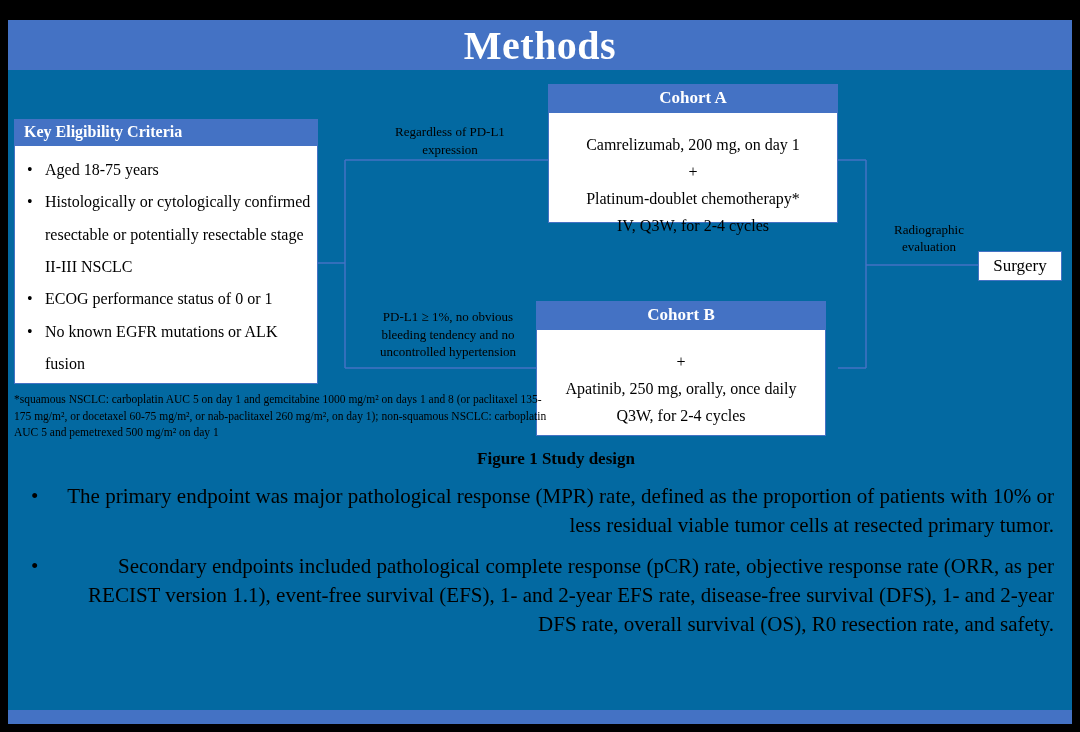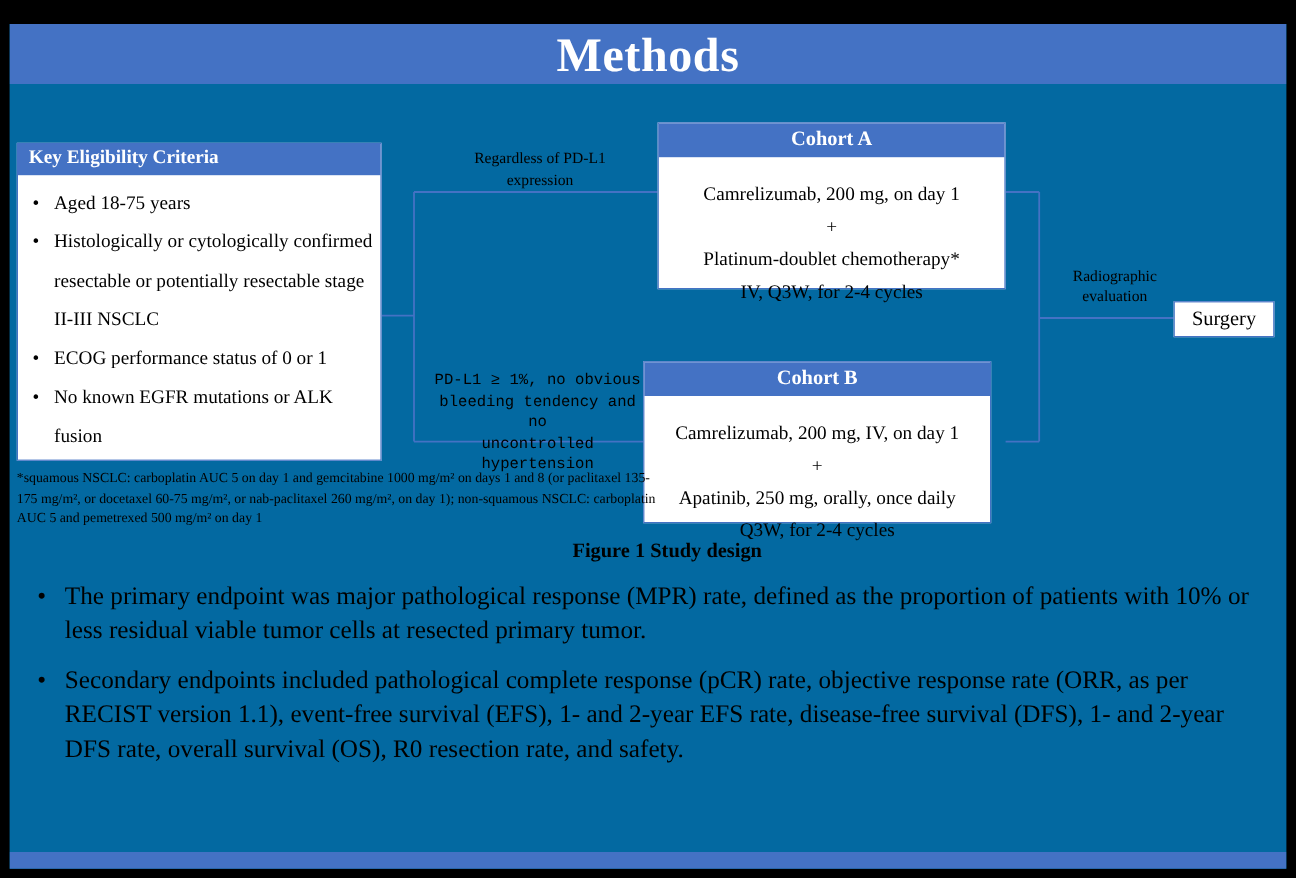--- a/index.html
+++ b/index.html
@@ -40,27 +40,27 @@
   }
   .elig-body { padding:8px 6px 0 8px; font-size:16px; line-height:2.02; color:#000; }
   .elig-item { position:relative; padding-left:22px; }
   .elig-item::before { content:"\2022"; position:absolute; left:4px; }
 
   .branch-label {
     position:absolute; text-align:center; font-size:13px;
     white-space:pre-line; line-height:1.35; color:#000;
   }
   .branch-a { left:352px; top:47px; width:180px; }
-  .branch-b { left:348px; top:232px; width:184px;font-family:Liberation Mono, monospace; }
+  .branch-b { left:348px; top:232px; width:184px; }
 
   .cohort {
     position:absolute; width:290px; background:#fff;
     border:1.5px solid #4472C4;
   }
-  .cohort-a { left:540px; top:26px; height:139px; }
+  .cohort-a { left:540px; top:8px; height:139px; }
   .cohort-b { left:528px; top:225px; height:135px; }
   .cohort-header {
     background:#4472C4; color:#fff; font-weight:bold;
     font-size:17px; text-align:center; padding:3px 0; height:28px;
   }
   .cohort-body { text-align:center; font-size:16px; line-height:1.68; padding-top:19px; color:#000; }
 
   .radio-label {
     position:absolute; left:862px; top:146px; width:118px;
     text-align:center; font-size:13px; white-space:pre-line; line-height:1.3; color:#000;
@@ -74,21 +74,21 @@
     position:absolute; left:6px; top:315px; width:534px;
     font-size:11.5px; line-height:1.45; color:#000;
   }
   .caption {
     position:absolute; left:16px; top:373px; width:100%;
     text-align:center; font-weight:bold; font-size:17px; color:#000;
   }
 
   
   .bullets { margin:8px 18px 0 16px; font-size:21px; line-height:1.38; color:#000; }
-  .bullets .bullet-row { margin-bottom:12px; }
+  .bullets .bullet-row { margin-bottom:12px;text-align:right; }
 
   .bottom-bar {
     position:absolute; left:0; bottom:0; width:100%; height:14px; background:#4472C4;
   }
 </style>
 </head>
 <body>
 
 <div class="slide">
 
@@ -125,21 +125,20 @@
         <div>Camrelizumab, 200 mg, on day 1</div>
         <div>+</div>
         <div>Platinum-doublet chemotherapy*</div>
         <div>IV, Q3W, for 2-4 cycles</div>
       </div>
     </div>
 
     <div class="cohort cohort-b">
       <div class="cohort-header">Cohort B</div>
       <div class="cohort-body">
-        <div>Camrelizumab, 200 mg, IV, on day 1</div>
         <div>+</div>
         <div>Apatinib, 250 mg, orally, once daily</div>
         <div>Q3W, for 2-4 cycles</div>
       </div>
     </div>
 
     <div class="radio-label">Radiographic
 evaluation</div>
 
     <div class="surgery-box">

